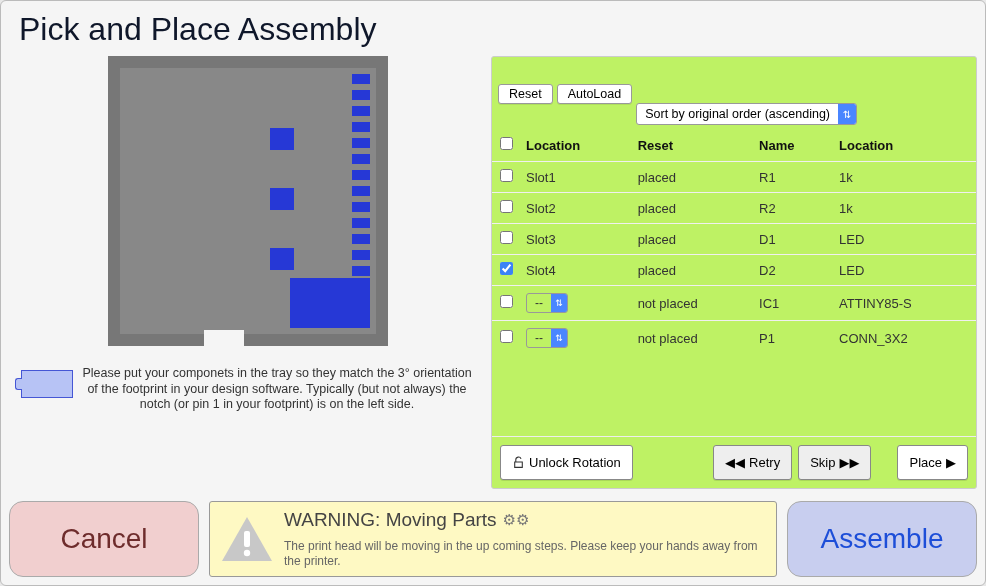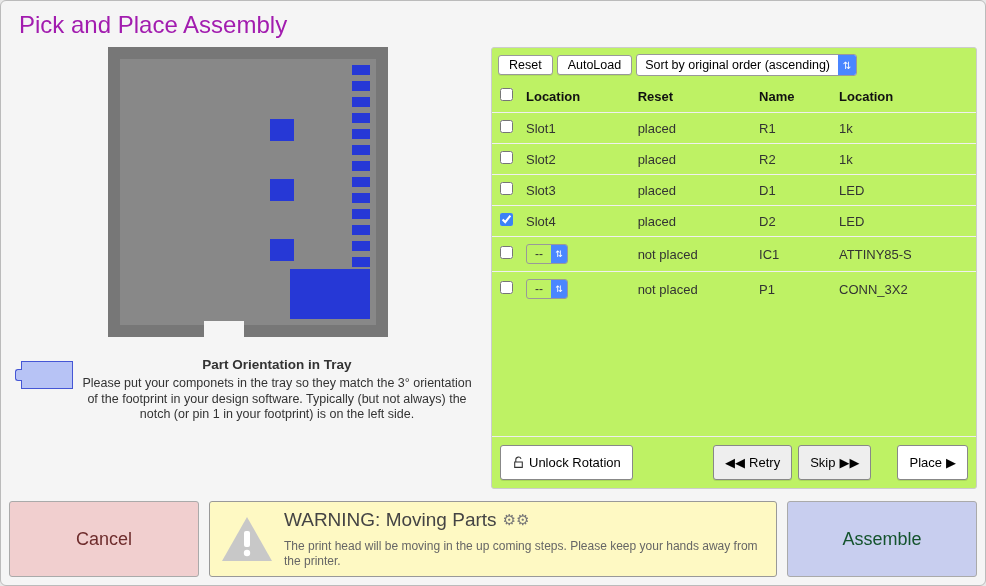--- a/index.html
+++ b/index.html
@@ -7,22 +7,22 @@
   body { background: #e8e8e8; }
 
   .window {
     width: 986px; height: 586px;
     background: #f5f5f5;
     border: 1px solid #bbb;
     border-radius: 6px;
     display: flex; flex-direction: column;
   }
   .title {
-    font-size: 24px; font-weight: 400; padding: 10px 18px 8px;
-    color: #a21caf;
+    font-size: 32px; font-weight: 400; padding: 10px 18px 8px;
+    color: #0f172a;
   }
   .main {
     flex: 1; display: flex; gap: 4px; padding: 0 8px 6px;
     min-height: 0;
   }
   .left-panel { width: 478px; display: flex; flex-direction: column; align-items: center; position: relative; }
   .right-panel { flex: 1; background: #bef264; border: 1px solid #ccc; border-radius: 3px; display: flex; flex-direction: column; min-height: 0; }
 
   .tray-img {
     width: 280px; height: 290px; background: #888; position: relative;
@@ -32,43 +32,43 @@
   .notch { position: absolute; bottom: -12px; left: 84px; width: 40px; height: 16px; background: #f5f5f5; }
 
   .orientation-row { display: flex; align-items: flex-start; gap: 6px; margin-top: 20px; width: 100%; padding: 0 12px; }
   .chip { width: 52px; height: 28px; background: #b7c3f5; border: 1px solid #4556d5; position: relative; flex-shrink:0; margin-top: 4px;}
   .chip::before { content:''; position:absolute; left:-1px; top:50%; transform:translateY(-50%); width:6px; height:10px; background:#b7c3f5; border:1px solid #4556d5; border-right:none; border-radius: 3px 0 0 3px; margin-left:-6px;}
   .orient-text { flex:1; text-align:center; font-size: 12.5px; color:#333; line-height:1.25; }
   .orient-text .hdr { font-weight: bold; font-size: 13.5px; display:block; margin-bottom:2px;}
 
   .toolbar { display:flex; gap:4px; padding:6px 6px 4px; align-items:center; }
   .btn { font-size:12.5px; padding:2px 10px; background:#fff; border:1px solid #999; border-radius:3px; cursor:pointer; box-shadow: 0 1px 0 rgba(0,0,0,.08); }
-  .sort-sel { flex:0 0 auto; display:flex; align-items:center; background:#fff; border:1px solid #999; border-radius:3px; overflow:hidden; }
+  .sort-sel { flex:0 0 auto; display:flex; align-items:center; background:#fff; border:1px solid #999; border-radius:3px; overflow:hidden;margin-top:40px; }
   .sort-sel span { font-size:12.5px; padding:2px 8px; }
   .sort-arrows { width:18px; height:20px; background:#4a86ff; display:flex; align-items:center; justify-content:center; color:#fff; font-size:10px; }
 
   .tbl { flex:1; overflow:auto; }
   table { width:100%; border-collapse: collapse; font-size:13px; }
   th { text-align:left; font-weight:bold; padding:8px 6px; color:#111; }
   td { padding:7px 6px; color:#333; }
   tbody tr { border-top: 1px solid #f0f0f0; }
   .cb { width:28px; text-align:center; }
   .mini-sel { display:inline-flex; align-items:center; border:1px solid #999; border-radius:3px; overflow:hidden; }
   .mini-sel span { padding: 1px 8px; font-size:12px; }
   .mini-sel .ar { width:16px; height:18px; background:#4a86ff; color:#fff; font-size:9px; display:flex; align-items:center; justify-content:center; }
 
   .btn-row { display:flex; gap:6px; padding:8px; justify-content:flex-end; border-top:1px solid #eee; }
   .btn-row .spacer { flex:1; }
   .btn2 { font-size:13px; padding:9px 11px; background:#fff; border:1px solid #888; border-radius:3px; cursor:pointer; display:inline-flex; align-items:center; gap:4px; box-shadow: 0 1px 0 rgba(0,0,0,.1);}
   .btn2.dim { background:#eee; }
 
   .footer { display:flex; gap:10px; padding:6px 8px 8px; align-items:stretch; height:90px;}
-  .big-btn { width:190px; border:1px solid #aaa; border-radius:3px; display:flex; align-items:center; justify-content:center; font-size:18px; cursor:pointer; }
+  .big-btn { width:190px; border:1px solid #aaa; border-radius:14px; display:flex; align-items:center; justify-content:center; font-size:28px; cursor:pointer; }
   .cancel { background:#f1cfcf; color:#6e2c2c; }
-  .assemble { background:#c8ceef; color:#14532d; }
+  .assemble { background:#c8ceef; color:#1d4ed8; }
   .warn { flex:1; background:#fef9c3; border:1px solid #999; border-radius:3px; display:flex; align-items:center; padding:4px 10px; gap:10px;}
   .tri { width:54px; height:48px; position:relative; flex-shrink:0;}
   .tri svg { width:54px; height:48px; }
   .warn-text .hdr { font-size:19px; color:#444; font-weight:500; display:flex; align-items:center; gap:6px;}
   .warn-text .body { font-size:12px; color:#666; margin-top:8px; line-height:1.25;}
   .gears { font-size:15px; color:#777; }
 
   input[type=checkbox]{ width:13px; height:13px; accent-color:#3b82f6; cursor:pointer;}
 </style>
 </head>
@@ -100,21 +100,20 @@
         <div class="tray-slot" style="left:150px; top:120px; width:24px; height:22px;"></div>
         <div class="tray-slot" style="left:150px; top:180px; width:24px; height:22px;"></div>
 
         <div class="tray-slot" style="right:6px; bottom:6px; width:80px; height:50px;"></div>
         <div class="notch"></div>
       </div>
 
       <div class="orientation-row">
         <div class="chip"></div>
         <div class="orient-text">
-          <span class="hdr">Part Orientation in Tray</span>
           <span>Please put your componets in the tray so they match the 3° orientation of the footprint in your design software. Typically (but not always) the notch (or pin 1 in your footprint) is on the left side.</span>
         </div>
       </div>
     </div>
 
     <div class="right-panel">
       <div class="toolbar">
         <button class="btn">Reset</button>
         <button class="btn">AutoLoad</button>
         <div class="sort-sel">

